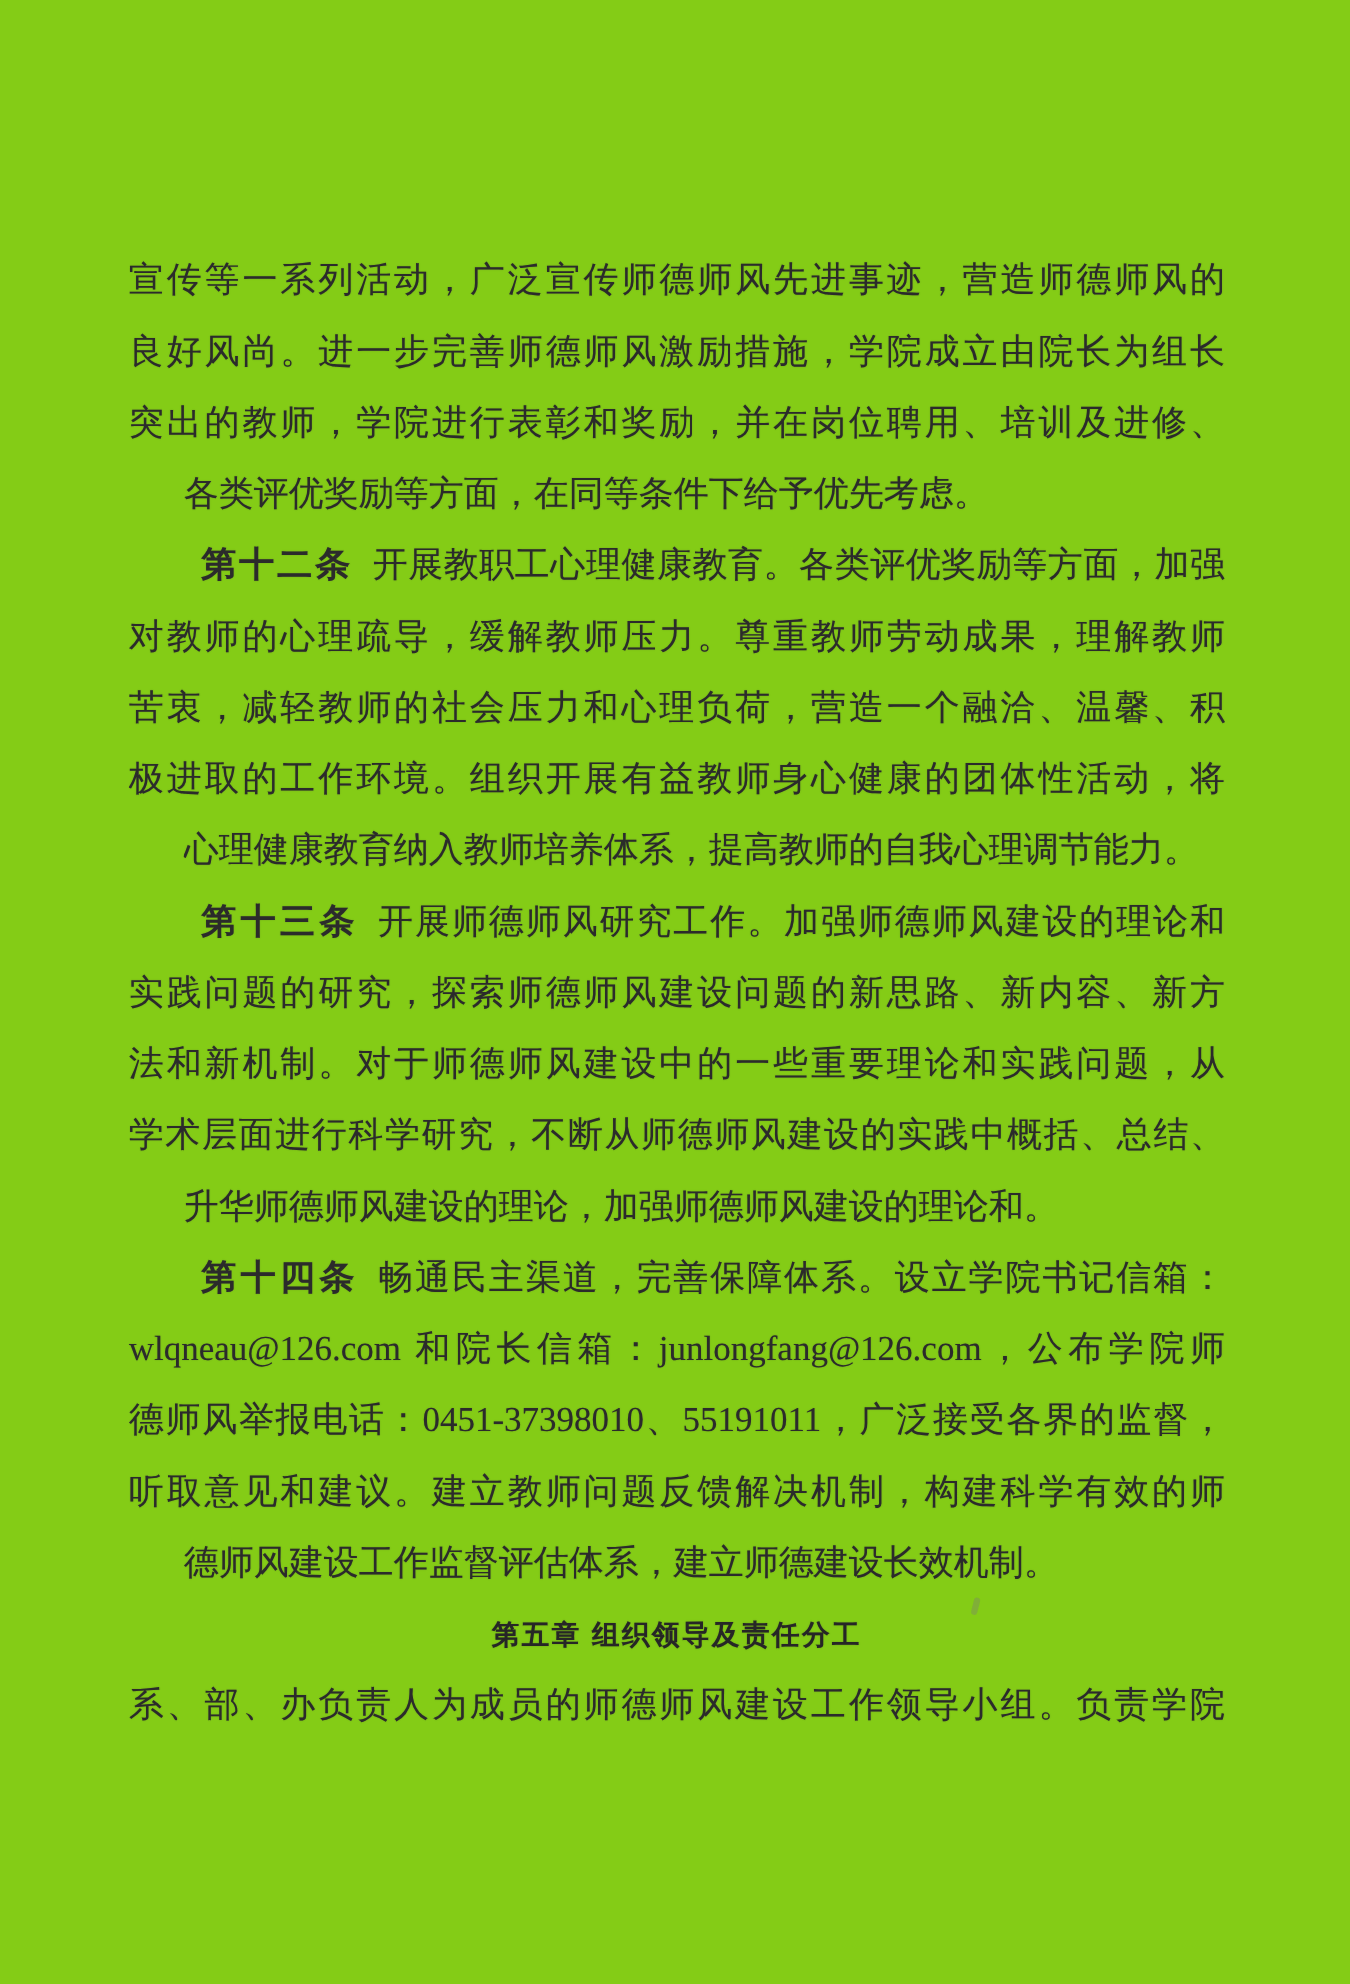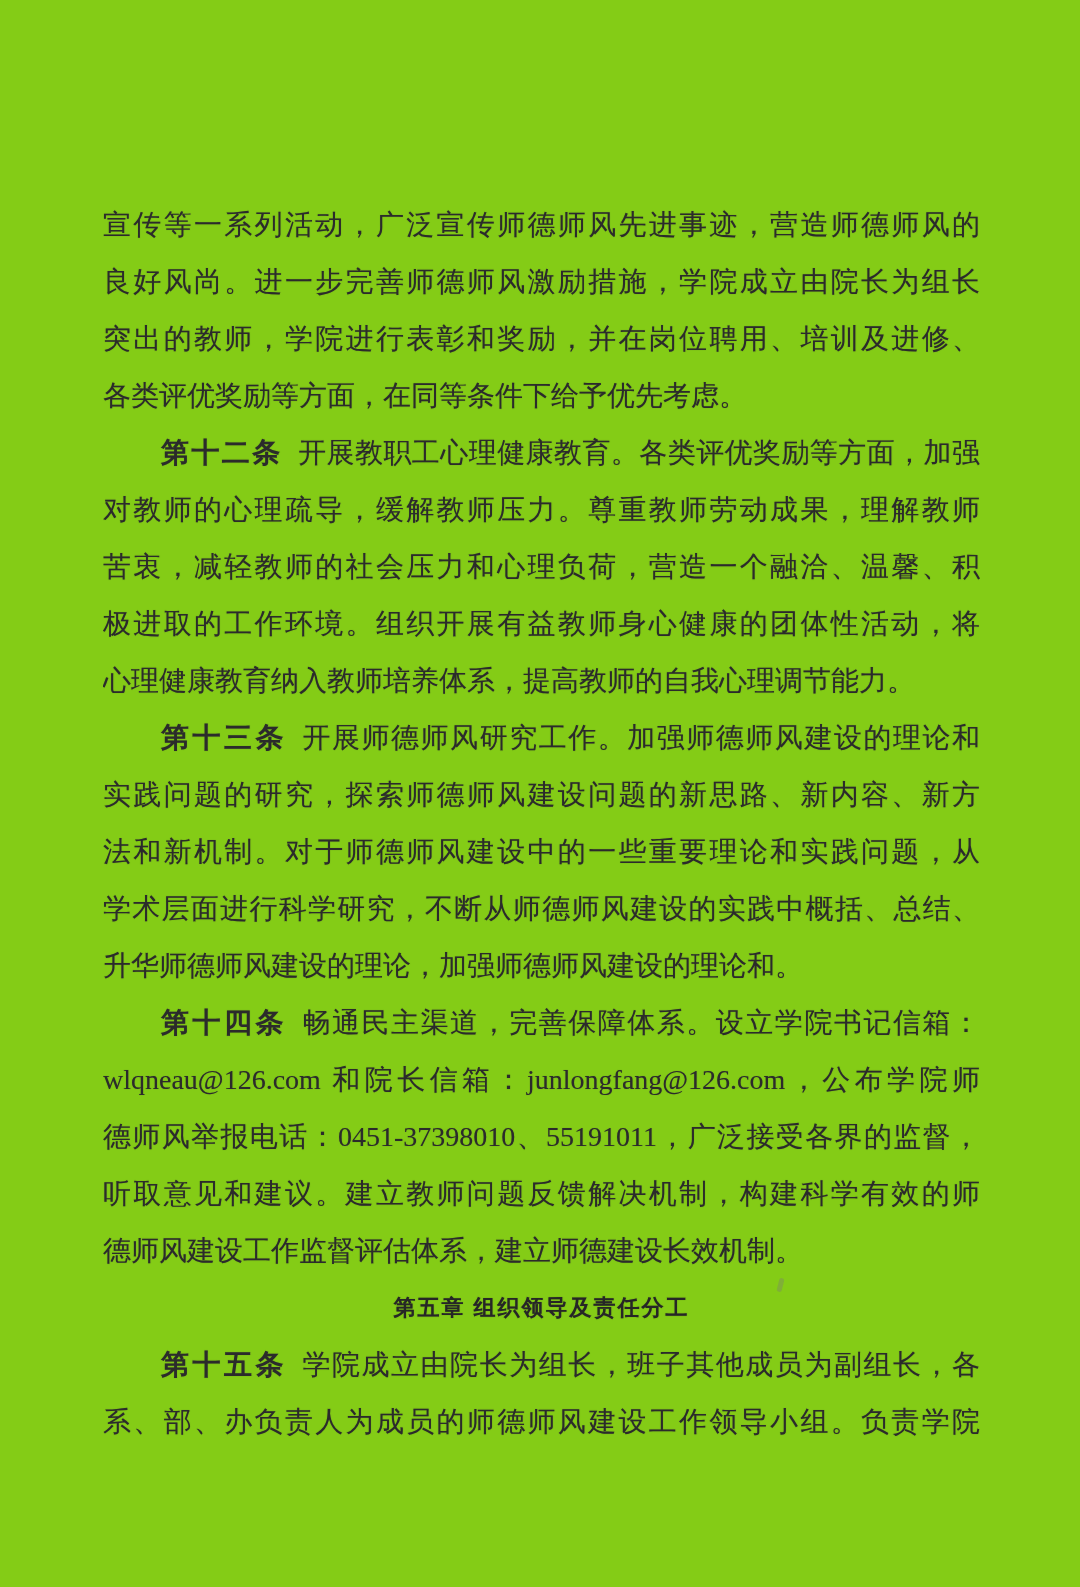--- a/index.html
+++ b/index.html
@@ -29,20 +29,21 @@
     font-size: 28px;
     color: #2b2b2b;
     text-shadow: 0 0 1px rgba(60,60,60,0.45);
     text-align: justify;
     text-align-last: justify;
     overflow: hidden;
   }
   .line.end {
     text-align: left;
     text-align-last: left;
+    margin-left: 44px;
   }
   .line.indent {
     padding-left: 58px;
   }
   .lead {
     font-weight: 700;
   }
   .lead:not(:empty) {
     margin-right: 0.55em;
     letter-spacing: 2px;
@@ -94,19 +95,18 @@
     <div class="line end"><span class="lead"></span><span>升华师德师风建设的理论，加强师德师风建设的理论和。</span></div>
 
     <div class="line indent"><span class="lead">第十四条</span><span>畅通民主渠道，完善保障体系。设立学院书记信箱：</span></div>
     <div class="line"><span class="lead"></span><span>wlqneau@126.com 和院长信箱：junlongfang@126.com，公布学院师</span></div>
     <div class="line"><span class="lead"></span><span>德师风举报电话：0451-37398010、55191011，广泛接受各界的监督，</span></div>
     <div class="line"><span class="lead"></span><span>听取意见和建议。建立教师问题反馈解决机制，构建科学有效的师</span></div>
     <div class="line end"><span class="lead"></span><span>德师风建设工作监督评估体系，建立师德建设长效机制。</span></div>
 
     <div class="chapter-heading">第五章 组织领导及责任分工</div>
 
-    <div class="line indent"><span class="lead">第十五条</span><span>学院成立由院长为组长，班子其他成员为副组长，各</span></div>
     <div class="line"><span class="lead"></span><span>系、部、办负责人为成员的师德师风建设工作领导小组。负责学院</span></div>
 
   </div>
 
   <div class="scan-artifact"></div>
 </div>
 
 </body></html>

